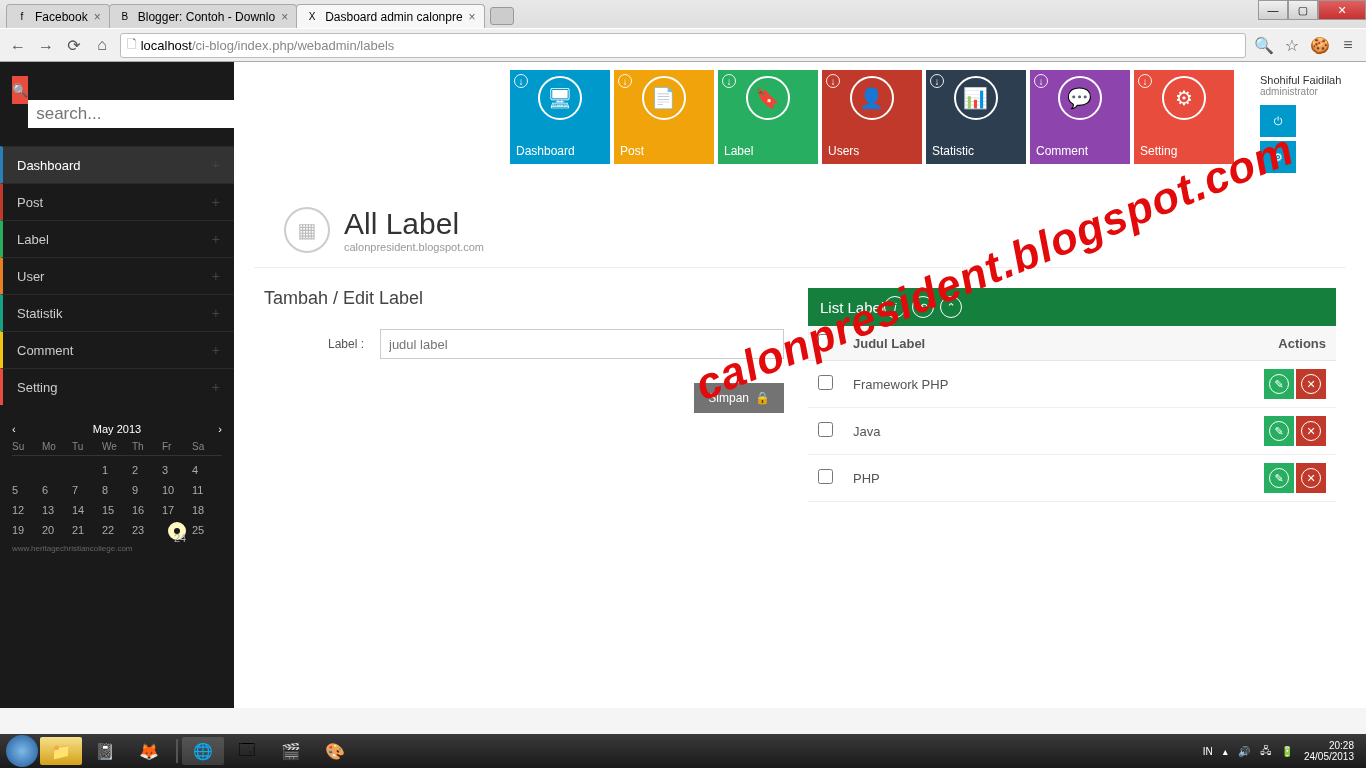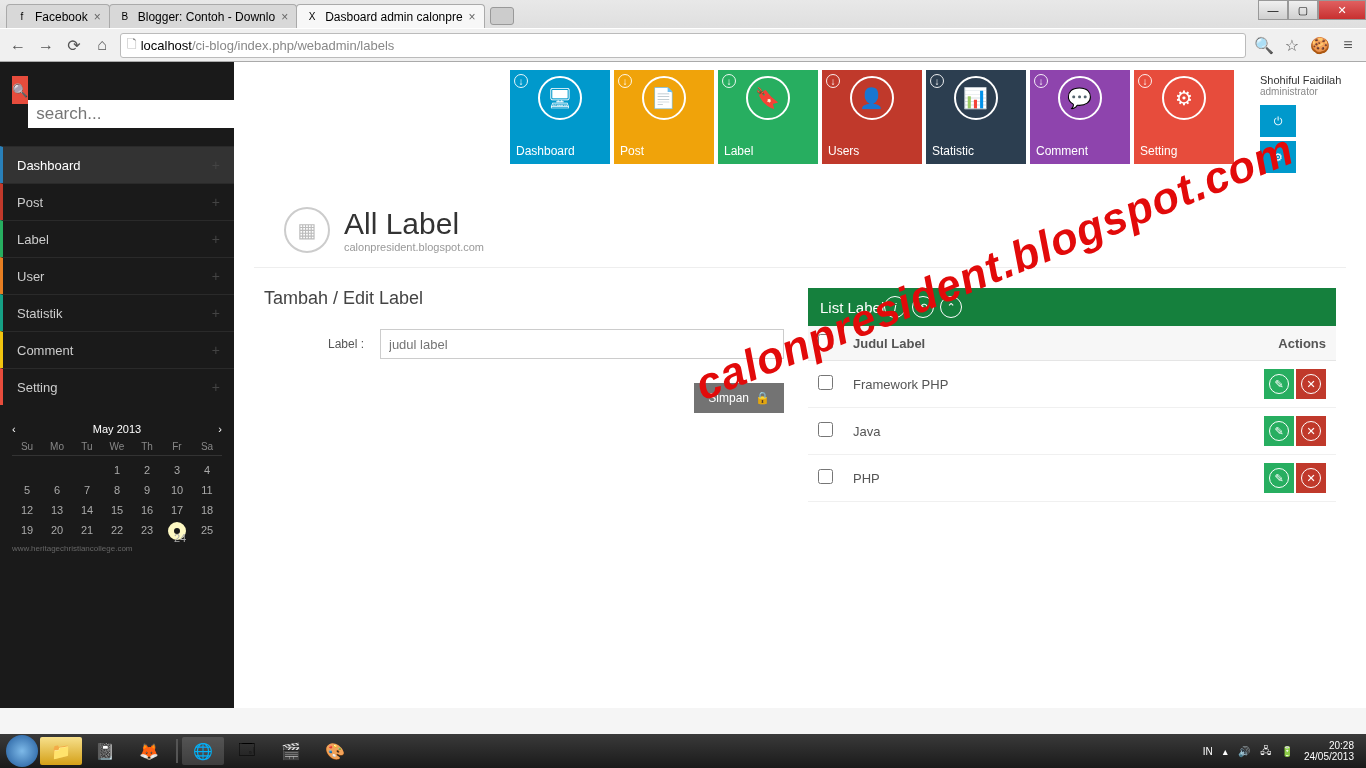--- a/index.html
+++ b/index.html
@@ -40,21 +40,21 @@
 .side-menu li.c-blue { border-left-color: #2980b9; }
 .side-menu li.c-magenta { border-left-color: #c0392b; }
 .side-menu li.c-green { border-left-color: #27ae60; }
 .side-menu li.c-orange { border-left-color: #e67e22; }
 .side-menu li.c-cyan { border-left-color: #16a085; }
 .side-menu li.c-yellow { border-left-color: #f1c40f; }
 .side-menu li.c-red { border-left-color: #e74c3c; }
 
 .calendar { margin-top: 18px; font-size: 11px; color: #aaa; }
 .cal-head { display: flex; justify-content: space-between; align-items: center; margin-bottom: 6px; color: #fff; }
-.cal-grid { display: grid; grid-template-columns: repeat(7, 1fr); text-align: center; gap: 4px 0; }
+.cal-grid { display: grid; grid-template-columns: repeat(7, 1fr); text-align: left; gap: 4px 0; }
 .cal-grid .dow { color: #888; font-size: 10px; border-bottom: 1px solid #333; padding-bottom: 3px; margin-bottom: 2px; }
 .cal-grid .day { padding: 2px 0; }
 .cal-grid .today { border: 6px solid #fef9c3; border-radius: 50%; width: 18px; height: 18px; line-height: 16px; margin: 0 auto; }
 .attrib { font-size: 8px; color: #666; margin-top: 4px; }
 
 .main { flex: 1; background: #fff; position: relative; overflow: hidden; }
 .tiles { display: flex; gap: 4px; padding: 8px 12px 0 0; justify-content: flex-end; }
 .tile { width: 100px; height: 94px; color: #fff; position: relative; padding: 6px; display: flex; flex-direction: column; justify-content: space-between; }
 .tile .corner { position: absolute; top: 4px; left: 4px; font-size: 10px; border: 1.5px solid rgba(255,255,255,.9); border-radius: 50%; width: 14px; height: 14px; display: flex; align-items: center; justify-content: center; }
 .tile .ticon { align-self: center; width: 44px; height: 44px; border: 2px solid #fff; border-radius: 50%; display: flex; align-items: center; justify-content: center; font-size: 20px; }

